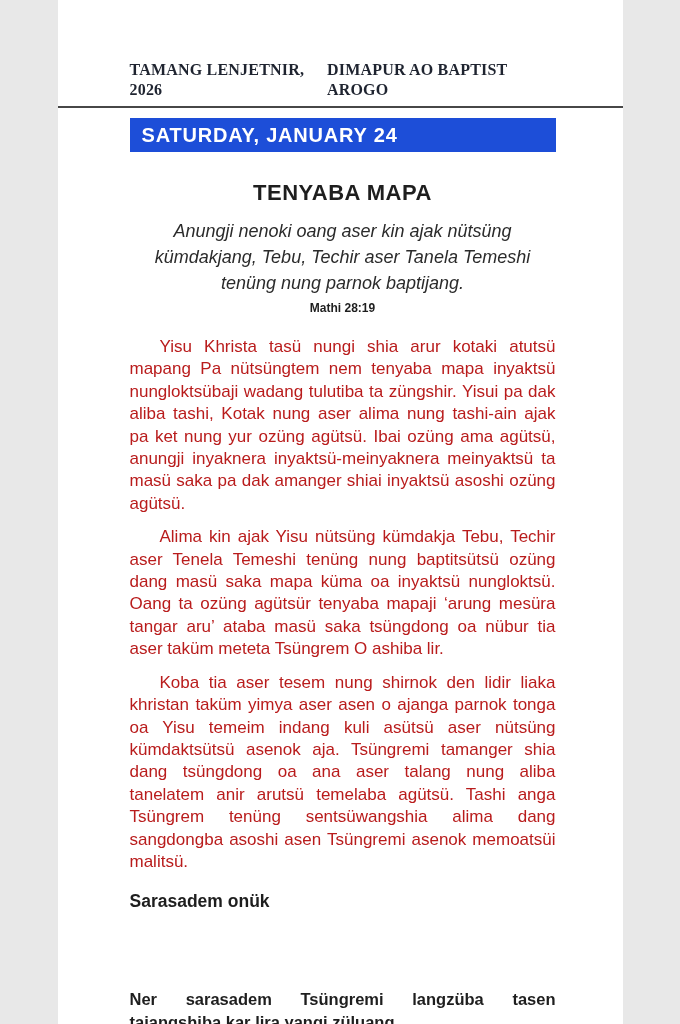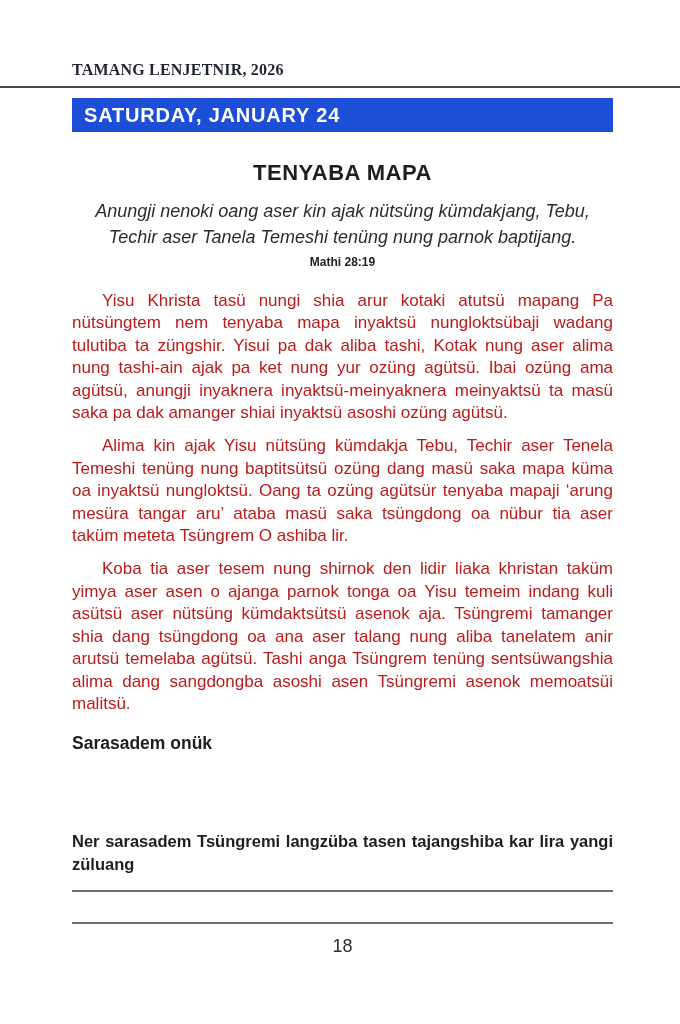--- a/index.html
+++ b/index.html
@@ -2,21 +2,21 @@
 <html><head>
 <meta charset="utf-8">
 <style>
   html, body {
     margin: 0;
     padding: 0;
     background: #e8e8e8;
   }
   .page {
     position: relative;
-    width: 680px;
+    width: 565px;
     height: 1024px;
     margin: 0 auto;
     background: #ffffff;
     font-family: "Liberation Sans", sans-serif;
     color: #2e2e2e;
     overflow: hidden;
     box-sizing: border-box;
     padding-top: 60px;
   }
   
@@ -130,20 +130,21 @@
     color: #2e2e2e;
   }
 </style>
 </head>
 <body>
 
 <div class="page">
 
   <div class="running-header">
     <span>TAMANG LENJETNIR, 2026</span>
+    <span>DIMAPUR AO BAPTIST AROGO</span>
   </div>
 
   <hr class="header-rule">
 
   <div class="date-banner" style="background: #1d4ed8; color: rgb(255, 255, 255);">
     <span>SATURDAY, JANUARY 24</span>
   </div>
 
   <div class="content">
 

